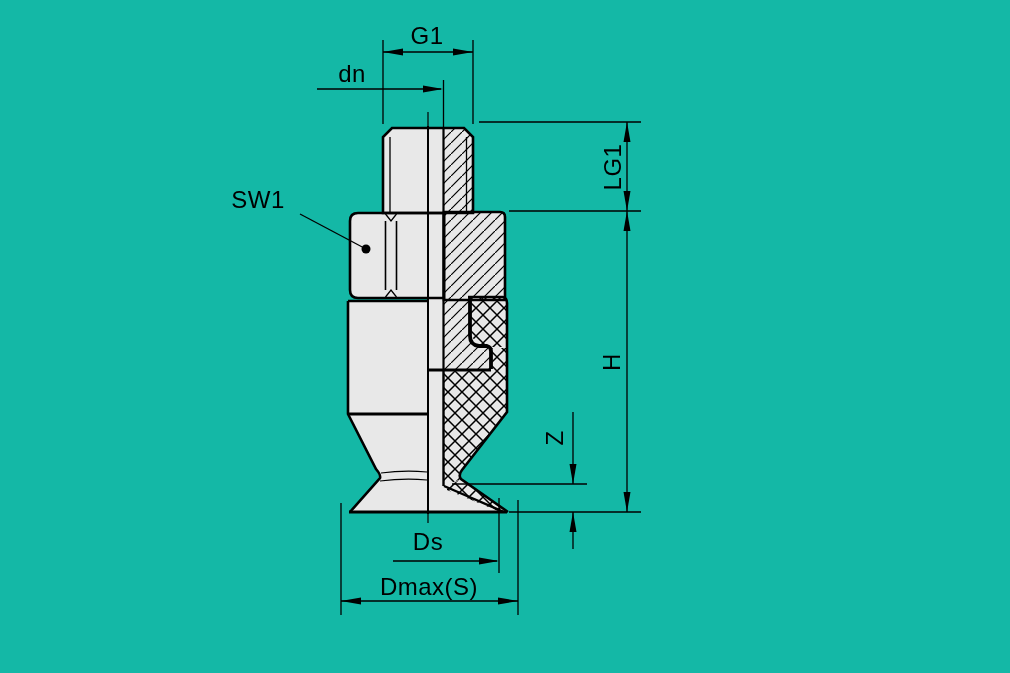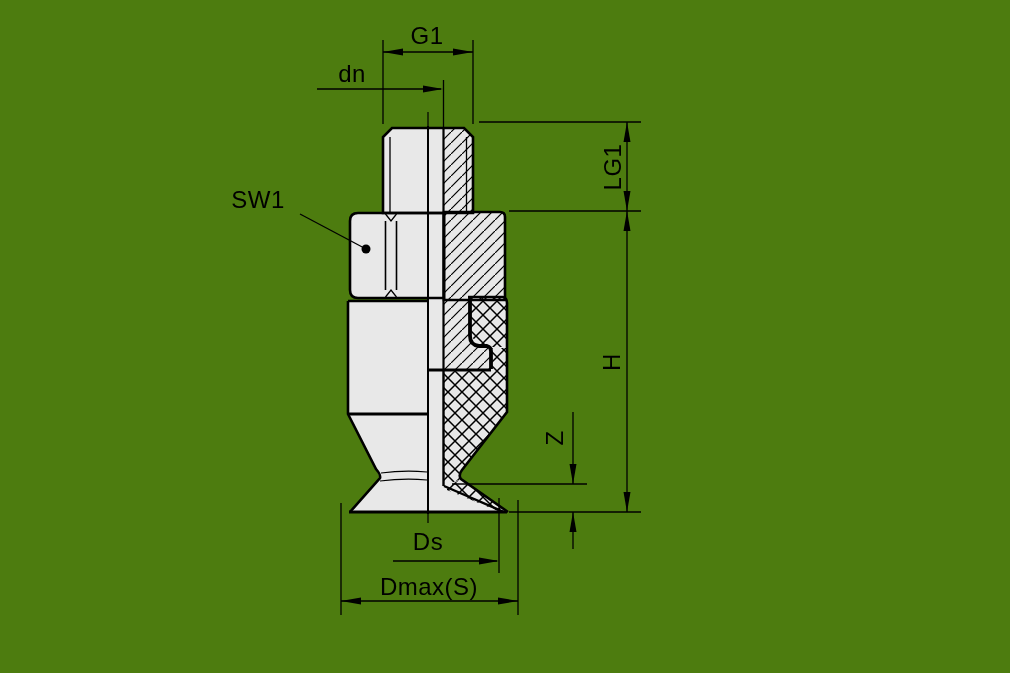--- a/index.html
+++ b/index.html
@@ -1,16 +1,16 @@
 <!DOCTYPE html>
 <html><head>
 <meta charset="utf-8">
 <style>
   html,body{margin:0;padding:0;background:#ffffff;}
-  .stage{position:relative;width:1010px;height:673px;background:#4d7c0f;overflow:hidden;}
+  .stage{position:relative;width:1010px;height:673px;background:#14b8a6;overflow:hidden;}
   svg{display:block;}
   text{font-family:"Liberation Sans","DejaVu Sans",sans-serif;fill:#000;}
   .dimtxt{font-size:24px;letter-spacing:0.5px;}
 </style>
 </head>
 <body>
 
 <div class="stage">
 <svg width="1010" height="673" viewBox="0 0 1010 673">
   <defs>

